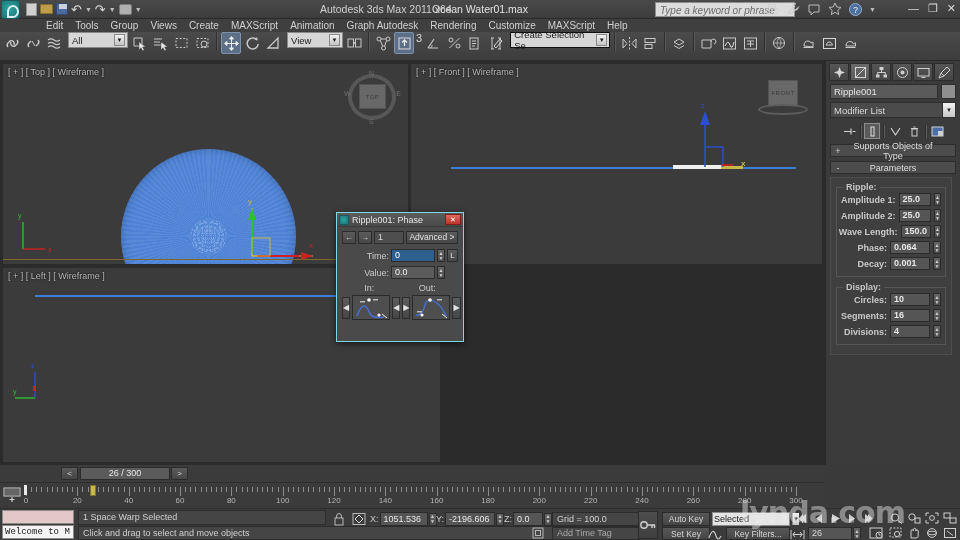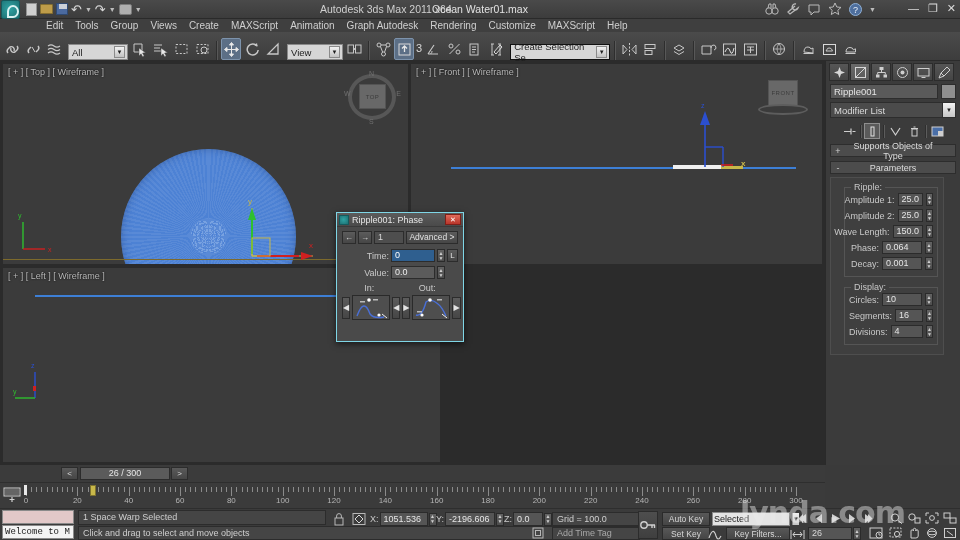--- a/index.html
+++ b/index.html
@@ -37,21 +37,21 @@
   .wbtns{position:absolute;right:4px;top:2px;display:flex;gap:9px;color:#dadada;font-size:11px;}
 
   
   #menubar{position:absolute;left:0;top:19px;width:960px;height:13px;
     background:#3f3f3f;display:flex;align-items:center;padding-left:40px;}
   #menubar .mi{color:#cfcfcf;font-size:10px;padding:0 6px;white-space:nowrap;cursor:default;}
 
   
   #toolbar{position:absolute;left:0;top:32px;width:960px;height:29px;
     background:linear-gradient(#4b4b4b,#3d3d3d);border-bottom:1px solid #2b2b2b;
-    display:flex;align-items:flex-end;gap:1px;padding:0 2px;}
+    display:flex;align-items:flex-start;gap:1px;padding:0 2px;}
   .tb{width:20px;height:22px;display:flex;align-items:center;justify-content:center;
     border:1px solid transparent;border-radius:2px;position:relative;}
   .tb.on{background:#5c6f86;border-color:#7d93ac;}
   .tb svg{display:block;}
   .sep{width:1px;height:19px;background:#2e2e2e;margin:0 3px;
     box-shadow:1px 0 0 #585858;}
   .combo{height:16px;background:#d6d6d6;border:1px solid #8a8a8a;
     display:flex;align-items:center;justify-content:space-between;
     font-size:9.5px;color:#1d1d1d;padding:0 2px 0 3px;}
   .combo .cb-arrow{width:11px;height:12px;background:linear-gradient(#f2f2f2,#c3c3c3);
@@ -135,21 +135,21 @@
   .stack-btns{display:flex;align-items:center;justify-content:center;gap:3px;
     margin:4px 4px 0 4px;height:18px;}
   .sbtn{width:16px;height:16px;display:flex;align-items:center;justify-content:center;
     border:1px solid transparent;}
   .sbtn.on{background:#5a5a5a;border:1px solid #8e8e8e;}
   .vsep{width:1px;height:13px;background:#2e2e2e;box-shadow:1px 0 0 #5c5c5c;}
   .rollup{margin:4px 4px 0 4px;height:13px;background:#4c4c4c;border:1px solid #2d2d2d;
     color:#dcdcdc;font-size:9px;display:flex;align-items:center;}
   .rollup .pm{width:14px;text-align:center;color:#cfcfcf;}
   .rollup .rt{flex:1;text-align:center;padding-right:14px;}
-  .params{margin:3px 16px 0 4px;background:#3f3f3f;border:1px solid #4e4e4e;padding:4px 3px 6px 11px;}
+  .params{margin:3px 8px 0 4px;background:#3f3f3f;border:1px solid #4e4e4e;padding:4px 3px 6px 3px;font-weight:bold;}
   .grp{border:1px solid #555;margin:5px 2px 3px 2px;padding:5px 4px 6px 4px;position:relative;}
   .grp>.glbl{position:absolute;left:6px;top:-6px;background:#3f3f3f;padding:0 3px;
     color:#c6c6c6;font-size:9px;}
   .prow{display:flex;align-items:center;justify-content:flex-end;gap:3px;margin-bottom:3px;}
   .plbl{color:#c9c9c9;font-size:9px;white-space:nowrap;}
   .pval{width:40px;height:13px;background:#555;border:1px solid #2b2b2b;
     color:#e6e6e6;font-size:9px;line-height:11px;padding:0 3px;}
   .spin{width:8px;height:13px;background:linear-gradient(#636363,#4d4d4d);
     border:1px solid #2b2b2b;display:flex;flex-direction:column;
     align-items:center;justify-content:center;color:#d0d0d0;font-size:5px;line-height:5px;}
@@ -253,20 +253,21 @@
     <div class="qicon save"></div>
     <span class="arrowu">↶</span>
     <span class="tiny-caret">▼</span>
     <span class="arrowu">↷</span>
     <span class="tiny-caret">▼</span>
     <div class="qicon clip"></div>
     <span class="tiny-caret">▼</span>
   </div>
   <div class="title-text">Autodesk 3ds Max  2011 x64</div>
   <div class="file-text">Ocean Water01.max</div>
+  <div id="searchbox">Type a keyword or phrase</div>
   <div class="tr-icons">
     <svg class="tri" viewBox="0 0 14 14">
       <circle cx="4" cy="9" r="3.2" fill="none" stroke="#cfcfcf"></circle>
         <circle cx="10" cy="9" r="3.2" fill="none" stroke="#cfcfcf"></circle>
       <path d="M3 6 L4 2 L6 2 L6 6 M11 6 L10 2 L8 2 L8 6" fill="none" stroke="#cfcfcf"></path>
       </svg>
     <svg class="tri" viewBox="0 0 14 14">
       <path d="M10 2 a3 3 0 1 0 2 4 L4 12 L2 10 L9 4" fill="none" stroke="#cfcfcf" stroke-width="1.3"></path>
       </svg>
     <svg class="tri" viewBox="0 0 14 14">

